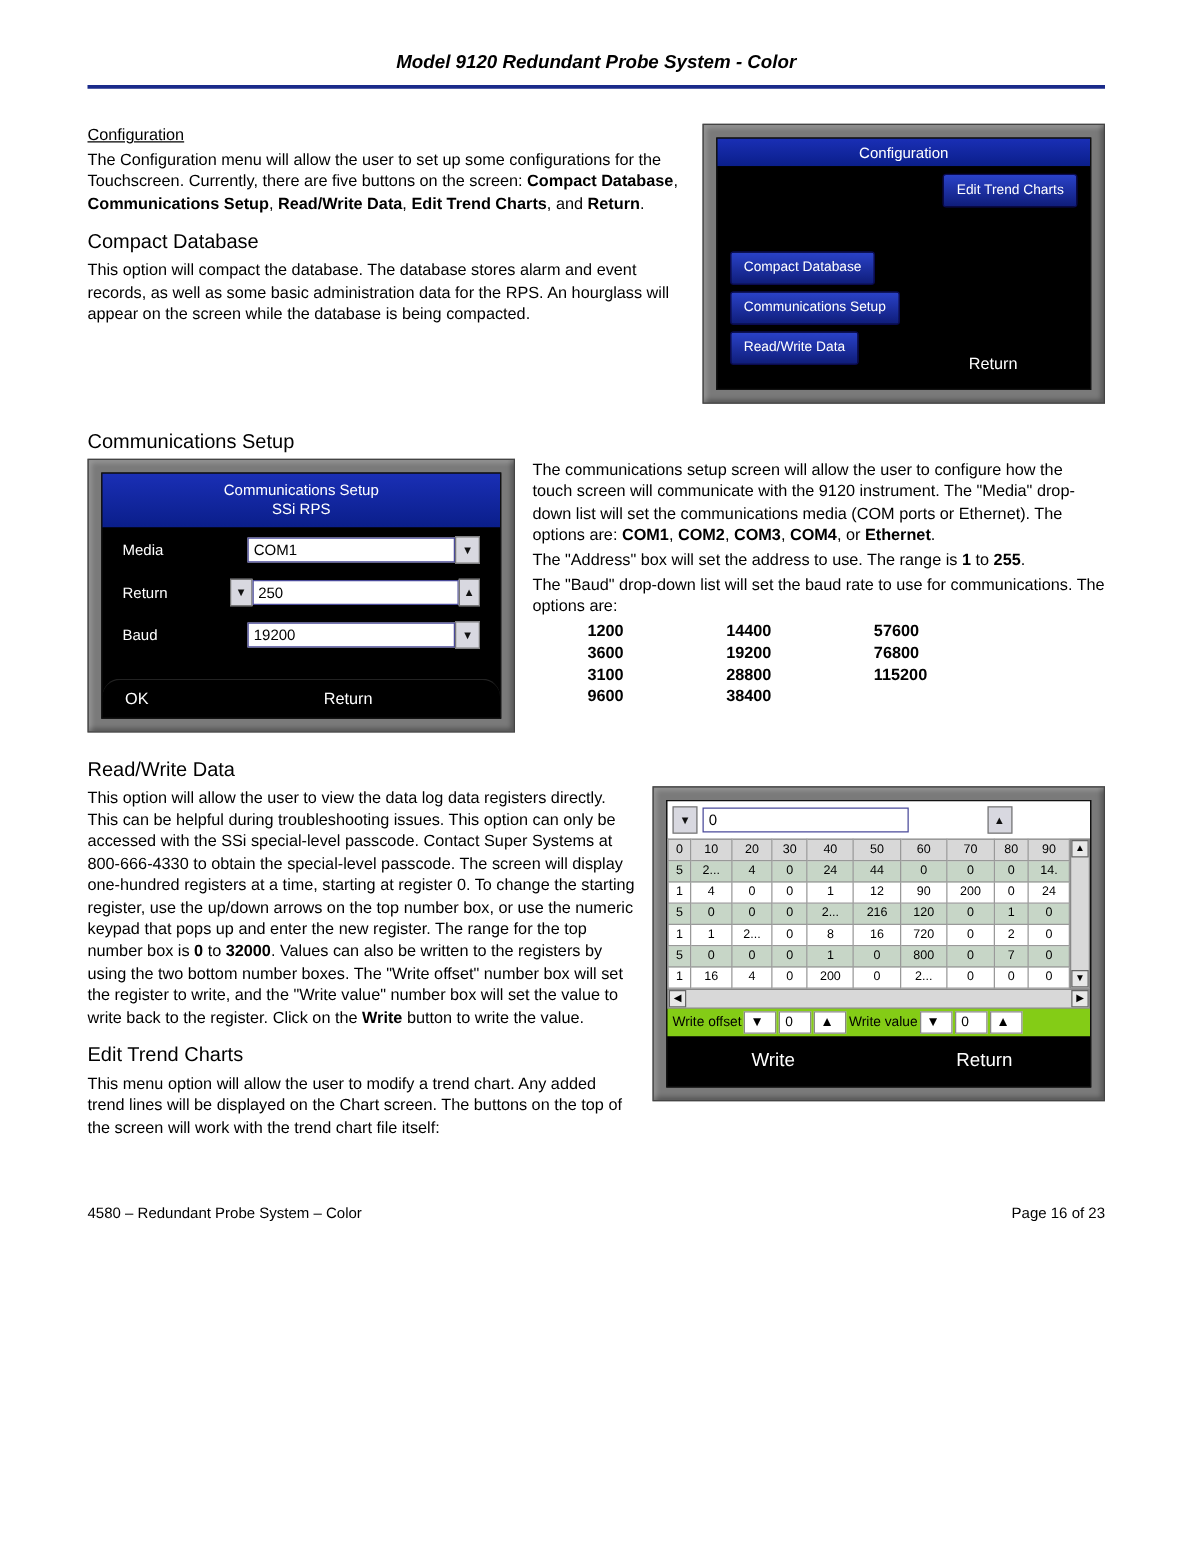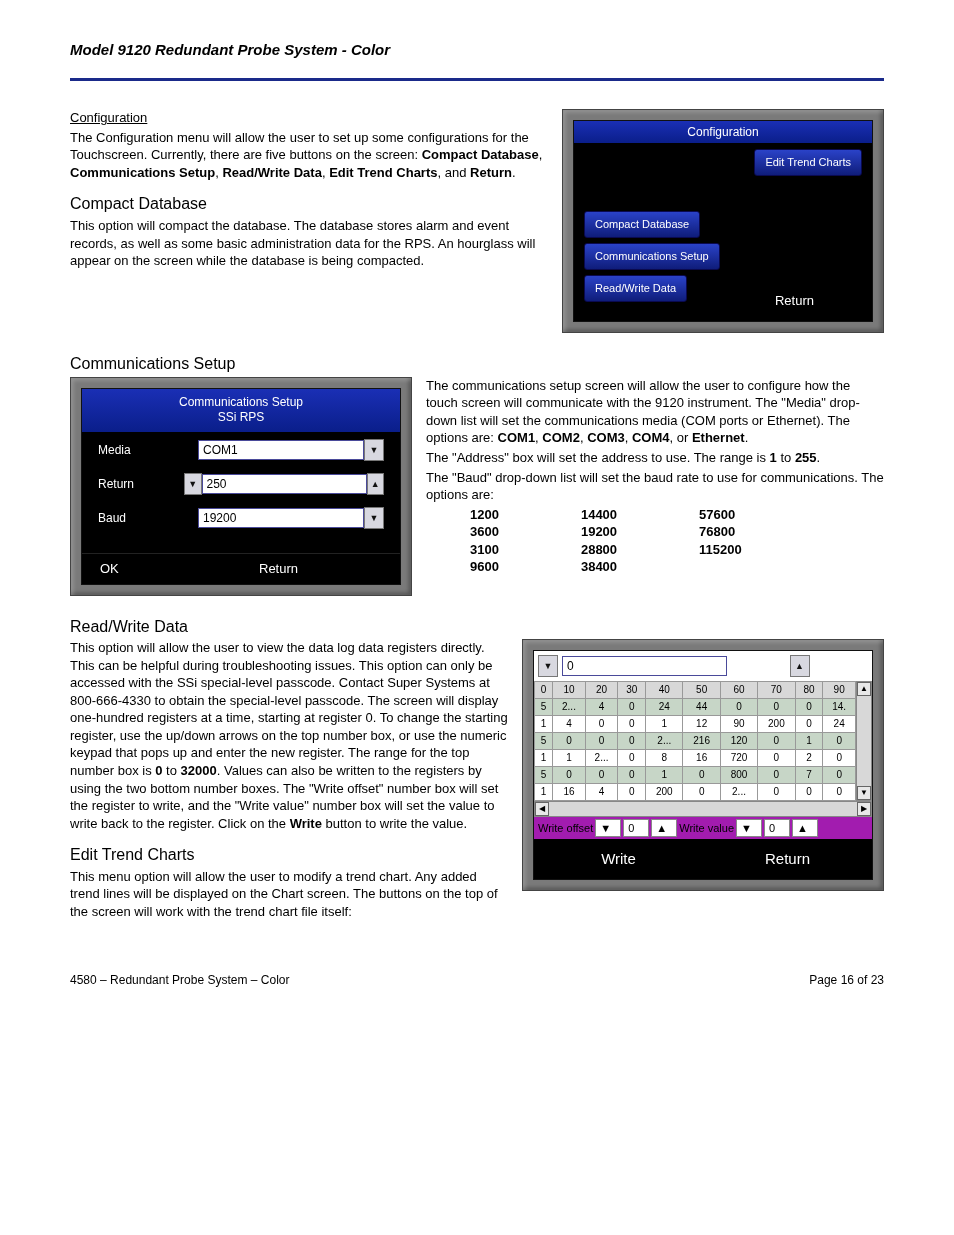--- a/index.html
+++ b/index.html
@@ -7,25 +7,25 @@
     font-size: 13px;
     color: #000;
     background: #fff;
     margin: 0;
     padding: 40px 70px 30px 70px;
     width: 954px;
     box-sizing: border-box;
     line-height: 1.35;
   }
   .header-title {
-    text-align: left;
+    text-align: center;
     font-style: italic;
     font-weight: bold;
     font-size: 15px;
-    padding-bottom: 18px;
+    padding-bottom: 8px;
     border-bottom: 3px solid #1a2a8a;
     margin-bottom: 28px;
   }
   .section-h1 { font-size: 16px; margin: 12px 0 2px 0; font-weight: normal; }
   .u { text-decoration: underline; }
   p { margin: 0 0 2px 0; }
   b { font-weight: bold; }
   .float-right { float: right; margin-left: 14px; margin-bottom: 8px; }
   .float-left  { float: left;  margin-right: 14px; margin-bottom: 8px; }
   .clear { clear: both; }
@@ -83,21 +83,21 @@
   .rw-head .sp { flex:1; }
   table.grid { border-collapse:collapse; width:100%; font-size:10px; background:#fff; }
   table.grid th, table.grid td {
     border:1px solid #999; padding:1px 2px; text-align:center; height:14px;
   }
   table.grid th { background:#d8d8d8; font-weight:normal; }
   table.grid tr.alt td { background:#c7d6c7; }
   .scrollbar-v { width:14px; background:#d8d8d8; border:1px solid #888; }
   .scrollbar-h { height:14px; background:#d8d8d8; border:1px solid #888; }
   .sb-btn { background:#e8e8e8; border:1px solid #666; width:12px; height:12px; font-size:8px; line-height:12px; text-align:center; }
-  .rw-line { background:#a21caf; font-size:11px; display:flex; align-items:center; padding:2px 4px; gap:2px; }
+  .rw-line { background:#84cc16; font-size:11px; display:flex; align-items:center; padding:2px 4px; gap:2px; }
   .rw-line .box { border:1px solid #888; background:#fff; height:16px; padding:0 4px; display:inline-flex; align-items:center; min-width:16px; }
   .rw-foot { display:flex; }
   .rw-foot .half { flex:1; text-align:center; color:#fff; font-size:15px; padding:10px 0; }
 
   
   .baud-cols { display:flex; gap:38px; font-weight:bold; }
   .baud-cols div { display:flex; flex-direction:column;margin-left:44px; }
 
   .footer { margin-top:50px; font-size:12px; display:flex; }
   .footer .r { margin-left:auto; }
@@ -153,21 +153,21 @@
         <input class="tinput" value="250" style="">
         <span class="upbtn">▲</span>
       </div>
       <div class="field-row">
         <span class="lbl">Baud</span>
         <span style="width:30px;"></span>
         <input class="tinput" readonly="" value="19200" style="">
         <span class="dropbtn">▼</span>
       </div>
       <div style="height:18px;"></div>
-      <div style="display:flex; border-top:1px solid #222;">
+      <div style="display:flex; border-top:1px solid #222;border-radius:14px;">
         <div class="plainbtn" style="flex:1;">OK</div>
         <div class="plainbtn" style="flex:1;">Return</div>
       </div>
     </div>
   </div>
 </div>
 
 <p>
   <span>The communications setup screen will allow the user to configure how the touch screen will communicate with the 9120 instrument.  The "Media" drop-down list will set the communications media (COM ports or Ethernet).  The options are: </span>
   <b>COM1</b>, <b>COM2</b>, <b>COM3</b>, <b>COM4</b>, or <b>Ethernet</b>.

